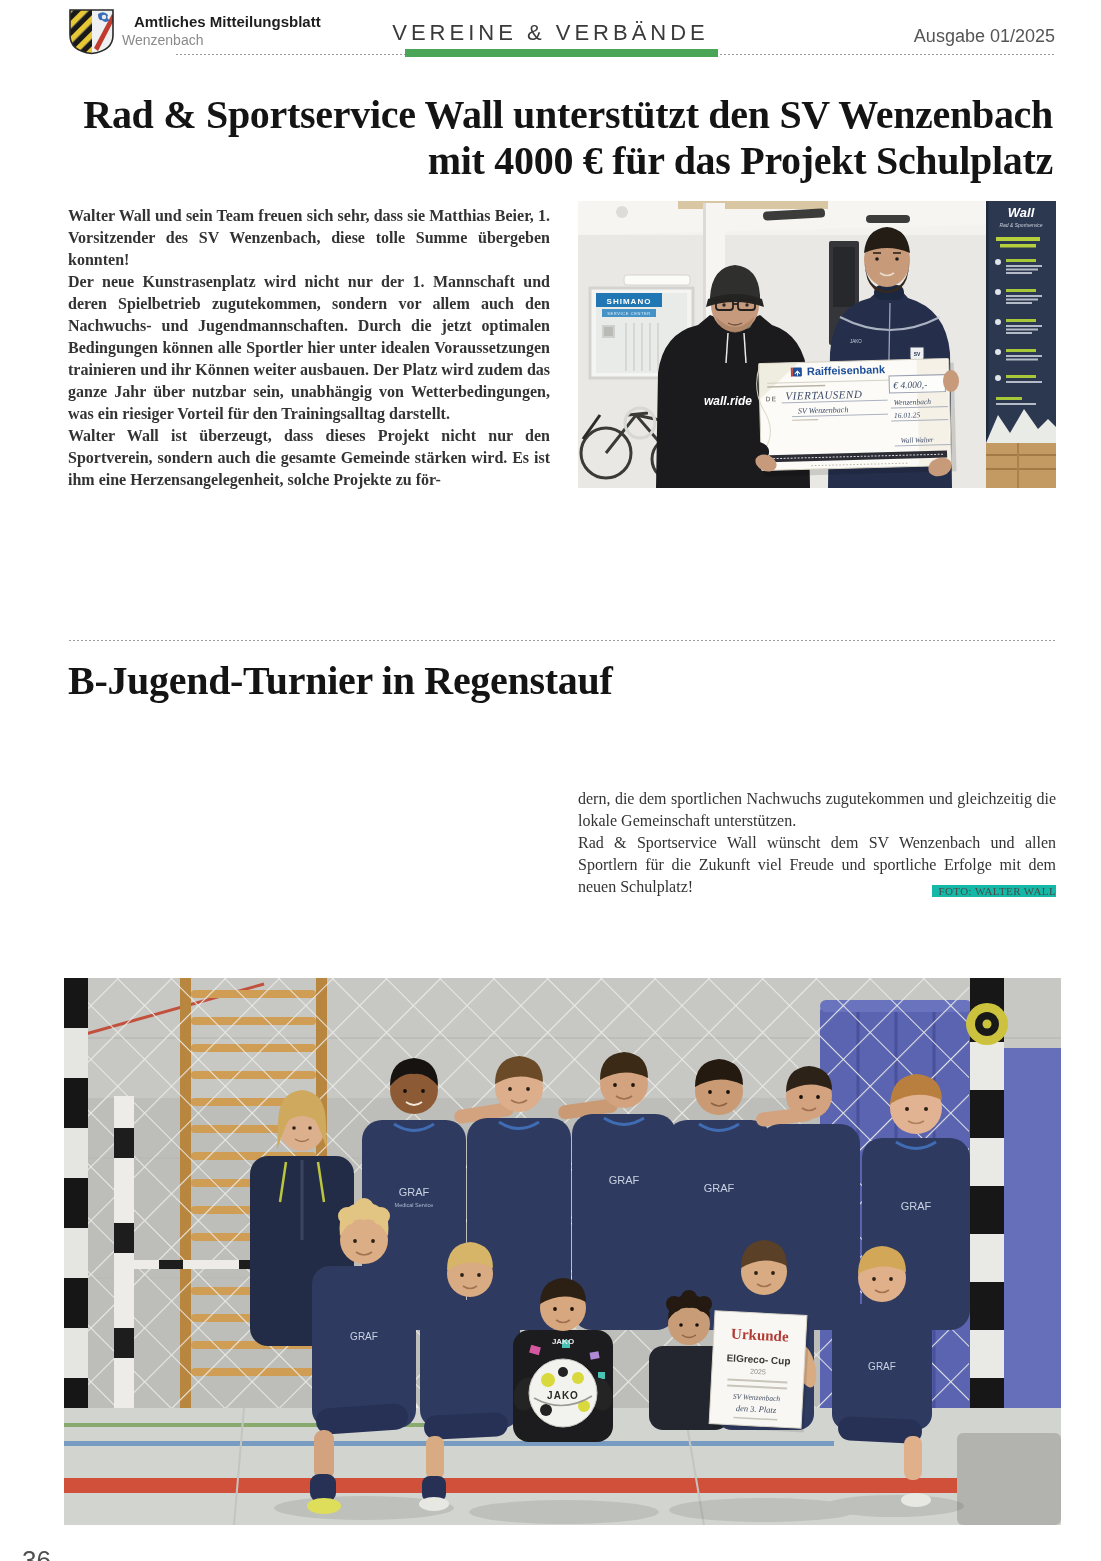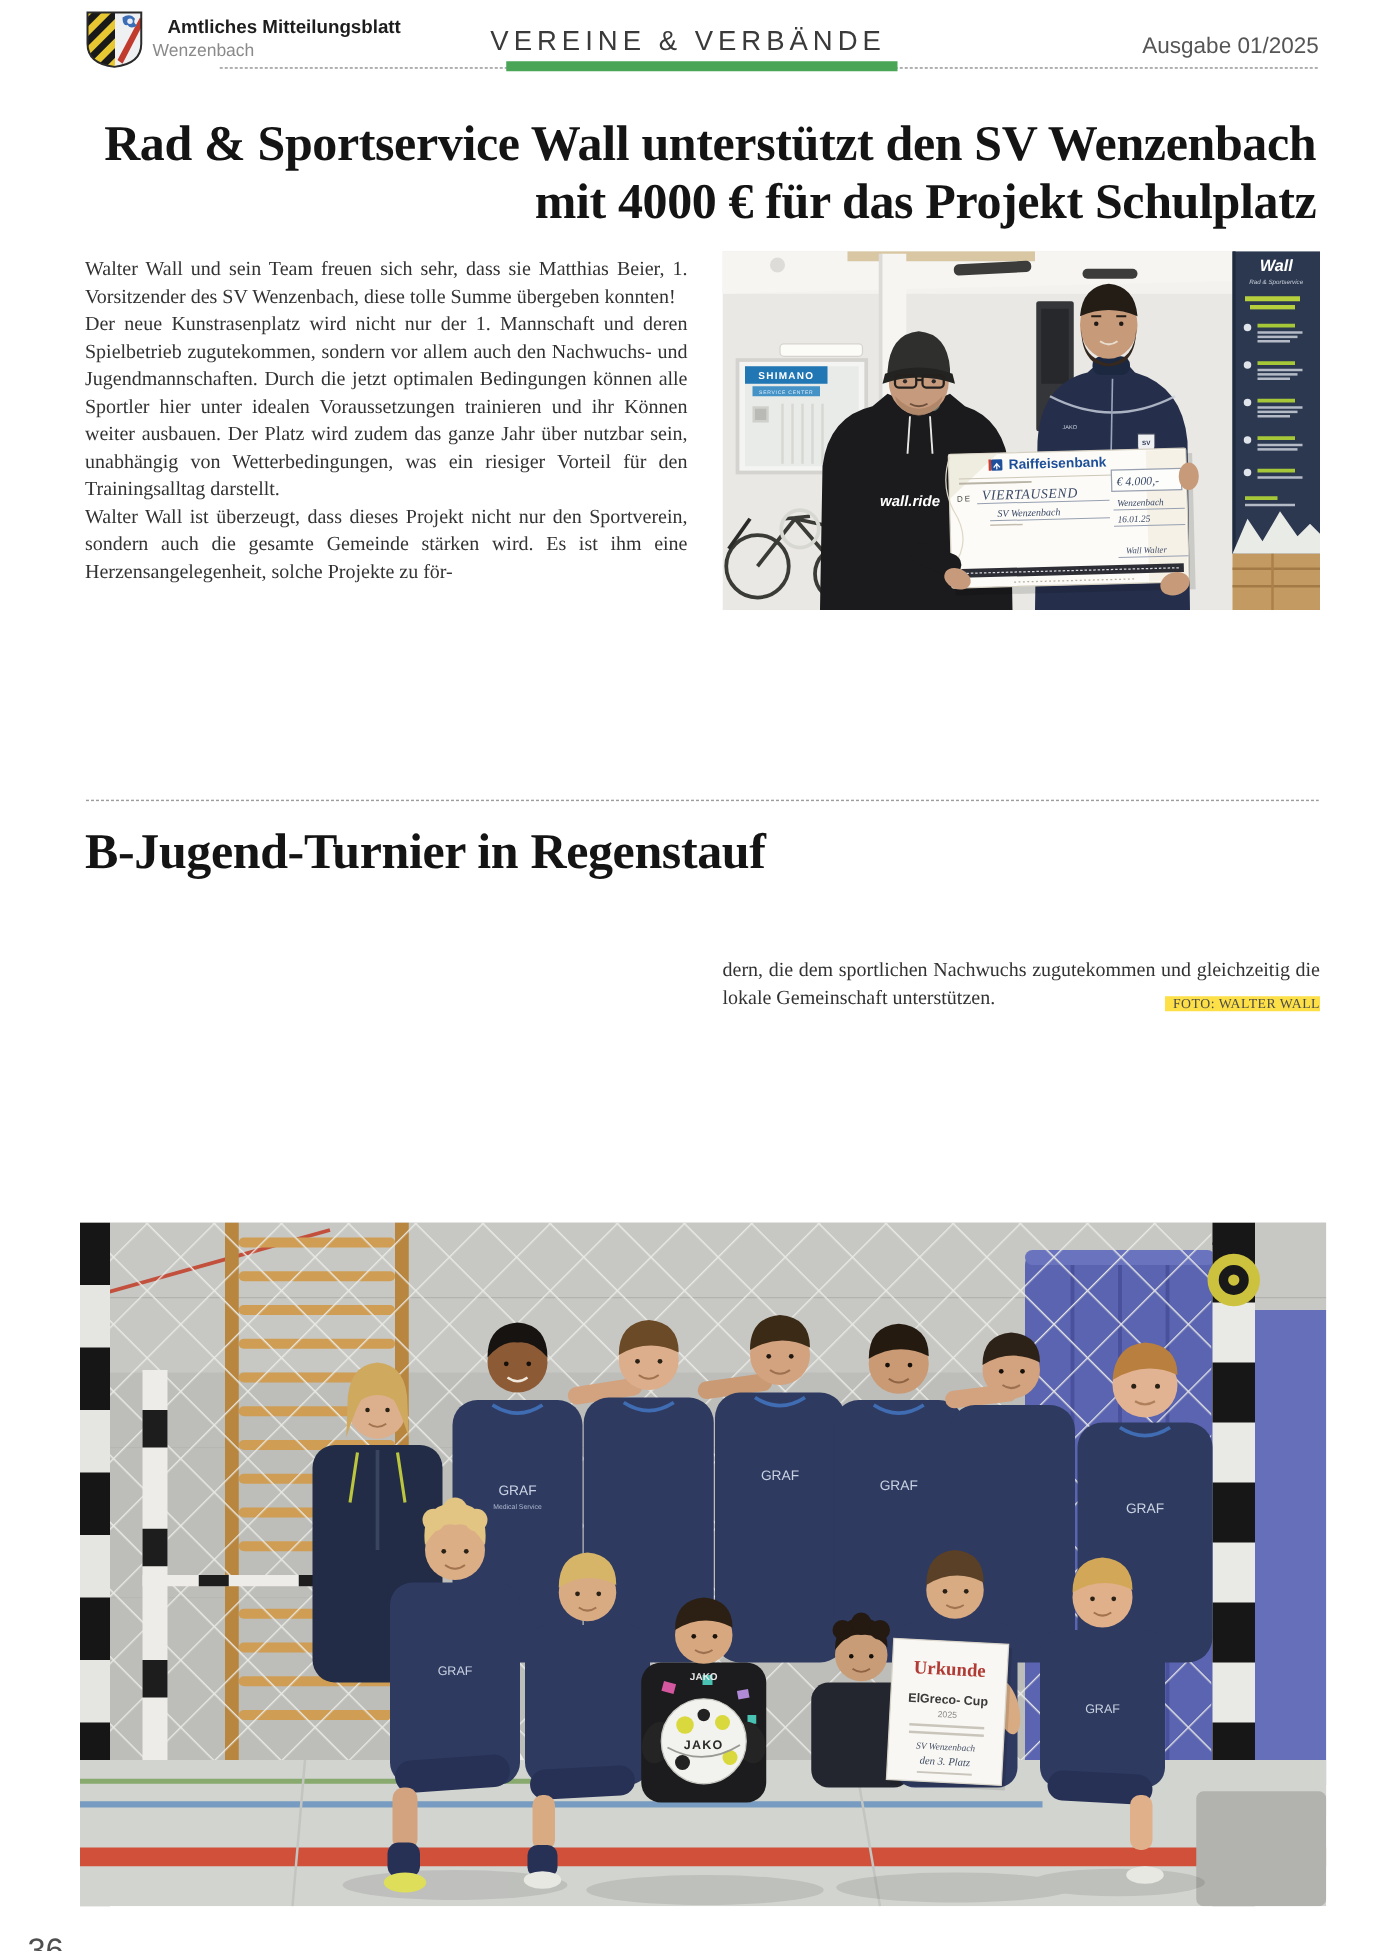--- a/index.html
+++ b/index.html
@@ -27,21 +27,21 @@
   .headline{
     font-family:"Liberation Serif",serif;font-weight:700;color:#141414;
     font-size:40px;line-height:46px;letter-spacing:-0.3px;
   }
   .col{position:relative;}
   .col p{
     margin:0;font-size:16px;line-height:22px;text-align:justify;color:#333;
   }
   .credit{
     position:absolute;right:0;bottom:1px;
-    font-size:11px;letter-spacing:0.4px;color:#4a4a4a;background:#fde047;padding-left:6px;
+    font-size:11px;letter-spacing:0.4px;color:#4a4a4a;background:#14b8a6;padding-left:6px;
   }
   .pagenum{font-family:"Liberation Sans",sans-serif;font-size:26px;color:#4f4f4f;}
   svg text{user-select:none;}
 </style>
 </head>
 <body>
 
 <div class="abs" style="left:68px;top:8px;width:47px;height:47px;">
   <svg width="47" height="47" viewBox="0 0 47 47">
     <defs>
@@ -66,21 +66,21 @@
 </div>
 <div class="abs pub-title" style="left:122px;top:13px;margin-left:12px;">Amtliches Mitteilungsblatt</div>
 <div class="abs pub-sub" style="left:122px;top:32px;">Wenzenbach</div>
 <div class="abs section-title">VEREINE &amp; VERBÄNDE</div>
 <div class="abs issue" style="right:46px;top:26px;">Ausgabe 01/2025</div>
 <div class="abs dotted" style="left:175px;right:46px;top:52px;"></div>
 <div class="abs green-bar" style="left:405px;top:49px;width:313px;"></div>
 
 <h1 class="abs headline" style="left:68px;top:92px;width:985px;margin:0;text-align:right;">Rad &amp; Sportservice Wall unterstützt den SV Wenzenbach mit 4000 € für das Projekt Schulplatz</h1>
 
-<div class="abs col" style="left:68px;top:205px;width:482px;">
+<div class="abs col" style="left:68px;top:205px;width:482px;font-weight:bold;">
   <p>Walter Wall und sein Team freuen sich sehr, dass sie Matthias Beier, 1. Vorsitzender des SV Wenzenbach, diese tolle Summe übergeben konnten!</p>
   <p>Der neue Kunstrasenplatz wird nicht nur der 1. Mannschaft und deren Spielbetrieb zugutekommen, sondern vor allem auch den Nachwuchs- und Jugendmannschaften. Durch die jetzt optimalen Bedingungen können alle Sportler hier unter idealen Voraussetzungen trainieren und ihr Können weiter ausbauen. Der Platz wird zudem das ganze Jahr über nutzbar sein, unabhängig von Wetterbedingungen, was ein riesiger Vorteil für den Trainingsalltag darstellt.</p>
   <p>Walter Wall ist überzeugt, dass dieses Projekt nicht nur den Sportverein, sondern auch die gesamte Gemeinde stärken wird. Es ist ihm eine Herzensangelegenheit, solche Projekte zu för-</p>
 </div>
 
 <div class="abs" style="left:578px;top:201px;width:478px;height:287px;">
   <svg width="478" height="287" viewBox="0 0 478 287">
 
     <rect width="478" height="287" fill="#e9e8e5"></rect>
     <rect width="478" height="34" fill="#f3f2ef"></rect>
@@ -253,20 +253,21 @@
       <rect x="150" y="237" width="42" height="18" rx="9" fill="#1b1b1d" transform="rotate(22 170 246)"></rect>
       <ellipse cx="188" cy="262" rx="11" ry="8" fill="#c79a7c" transform="rotate(24 188 262)"></ellipse>
       <ellipse cx="362" cy="266" rx="12" ry="9" fill="#c79a7a" transform="rotate(-18 362 266)"></ellipse>
       <ellipse cx="373" cy="180" rx="8" ry="11" fill="#c79a7a"></ellipse>
     </g>
   </svg>
 </div>
 
 <div class="abs col" style="left:578px;top:502px;width:478px;">
   <p>dern, die dem sportlichen Nachwuchs zugutekommen und gleichzeitig die lokale Gemeinschaft unterstützen.</p>
+  <p>Rad &amp; Sportservice Wall wünscht dem SV Wenzenbach und allen Sportlern für die Zukunft viel Freude und sportliche Erfolge mit dem neuen Schulplatz!</p>
   <span class="credit">FOTO: WALTER WALL</span>
 </div>
 
 <div class="abs dotted" style="left:68px;right:46px;top:638px;"></div>
 
 <h1 class="abs headline" style="left:68px;top:658px;width:985px;margin:0;">B-Jugend-Turnier in Regenstauf</h1>
 
 <div class="abs col" style="left:68px;top:731px;width:482px;">
   <p>In einem gut besetzten Turnier startete die B-Jugend mit einem 2:1 Sieg gegen den 1. FC Rieden ins Turnier. Im zweiten Spiel der Gruppe trat man gegen den Gastgeber Regenstauf 1 an und verlor verdient mit 2:0. Im dritten und letzten Spiel der Gruppe musste nun mindestens ein unentschieden, im Besten Fall ein Sieg her, um ins Halbfinale einzuziehen. Die Mannschaft ging hoch konzentriert an die Sache ran und fegte mit einem 5:0 die Mannschaft der SV Fortuna Regensburg weg.</p>
   <p>Sieg bedeutet zweiter in der Gruppe und somit Einzug in das erste Halbfinale des Turniers. Gegner: Kreisligist JFG 3 Schlös-</p>

